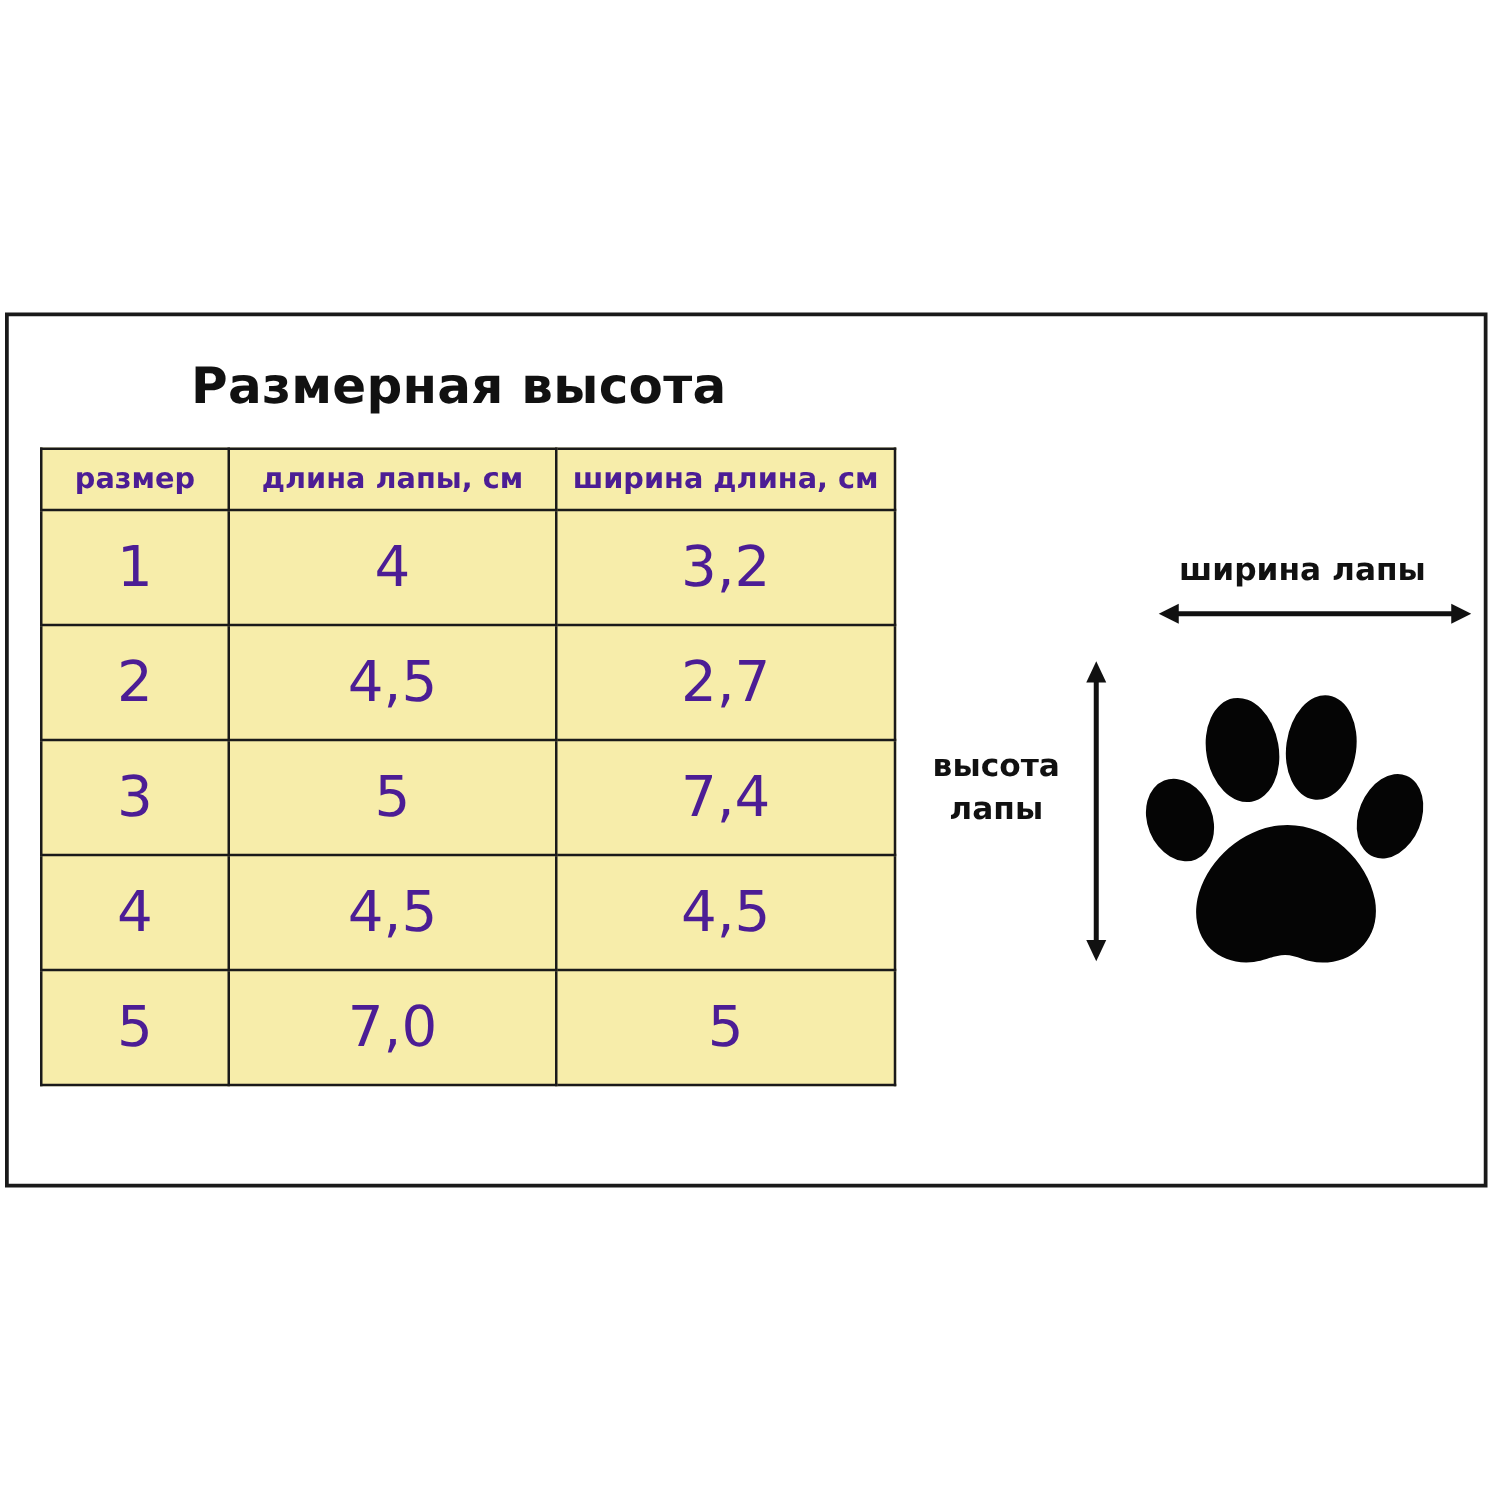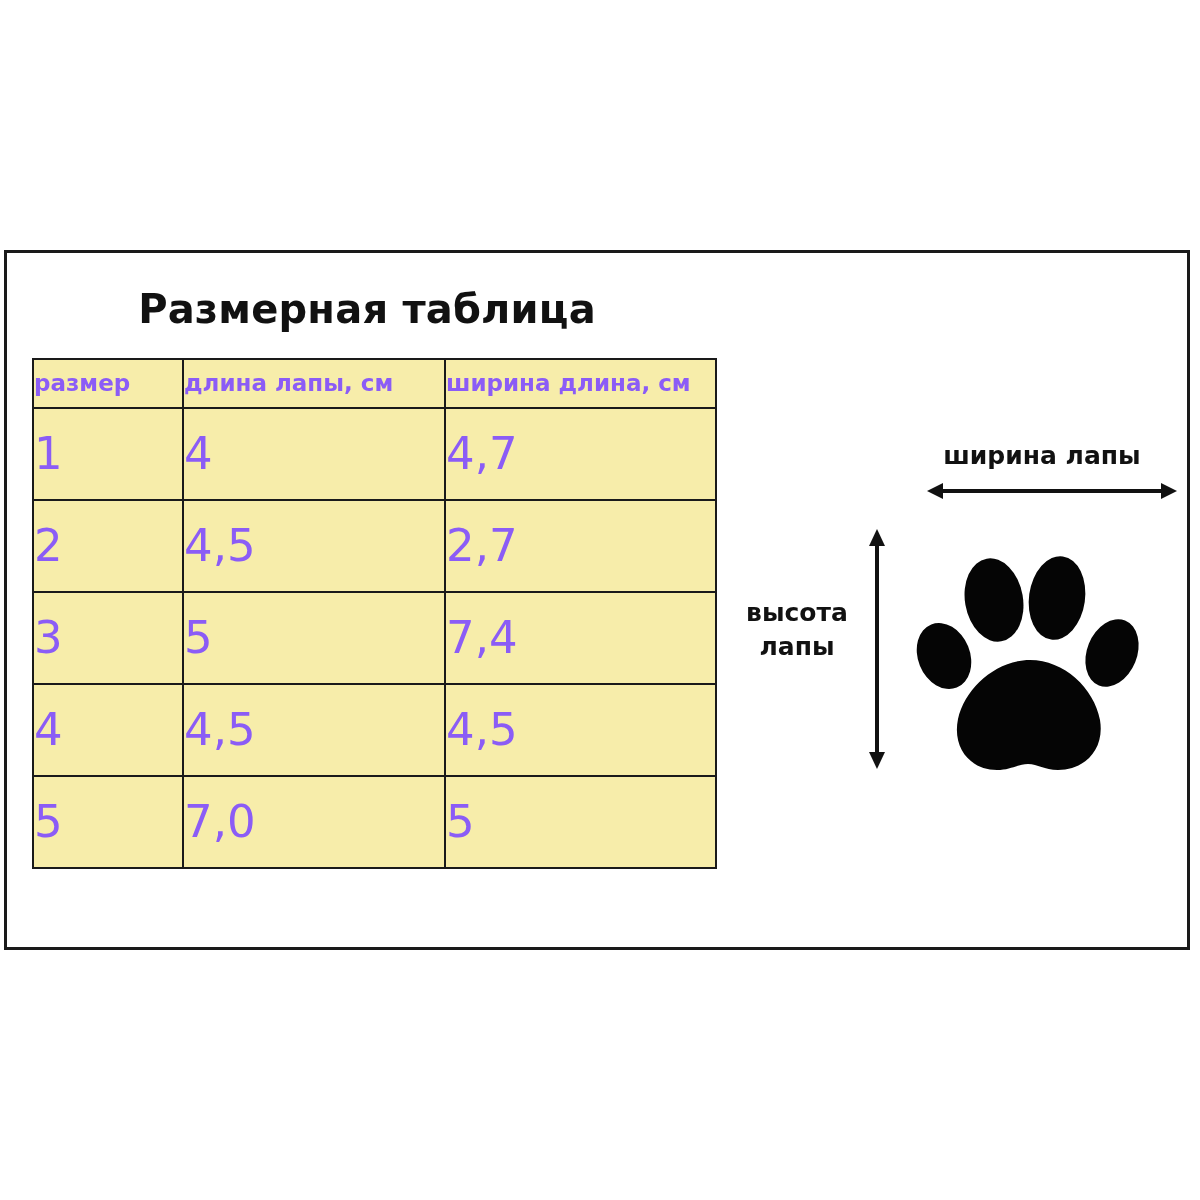--- a/index.html
+++ b/index.html
@@ -48,23 +48,23 @@
     border-collapse: collapse;
     table-layout: fixed;
     background: #f7edaa;
   }
   #size-table col.c-size  { width: 150px; }
   #size-table col.c-len   { width: 262px; }
   #size-table col.c-wid   { width: 271px; }
 
   #size-table th, #size-table td {
     border: 2px solid #1a1a1a;
-    text-align: left;
+    text-align: center;
     background: #f7edaa;
-    color: #8b5cf6;
+    color: #4c1d95;
     padding: 0;
   }
   #size-table thead th {
     font-size: 23px;
     font-weight: bold;
     height: 47px;
     line-height: 47px;
   }
   #size-table tbody td {
     font-size: 45px;
@@ -111,40 +111,40 @@
     position: absolute;
     left: 185px;
     top: 105px;
   }
 </style>
 </head>
 <body>
 
 <div id="card">
 
-  <div id="title">Размерная таблица</div>
+  <div id="title">Размерная высота</div>
 
   <table id="size-table">
     <colgroup>
       <col class="c-size">
       <col class="c-len">
       <col class="c-wid">
     </colgroup>
     <thead>
       <tr>
         <th>размер</th>
         <th>длина лапы, см</th>
         <th>ширина длина, см</th>
       </tr>
     </thead>
     <tbody>
       <tr>
         <td>1</td>
         <td>4</td>
-        <td>4,7</td>
+        <td>3,2</td>
       </tr>
       <tr>
         <td>2</td>
         <td>4,5</td>
         <td>2,7</td>
       </tr>
       <tr>
         <td>3</td>
         <td>5</td>
         <td>7,4</td>

